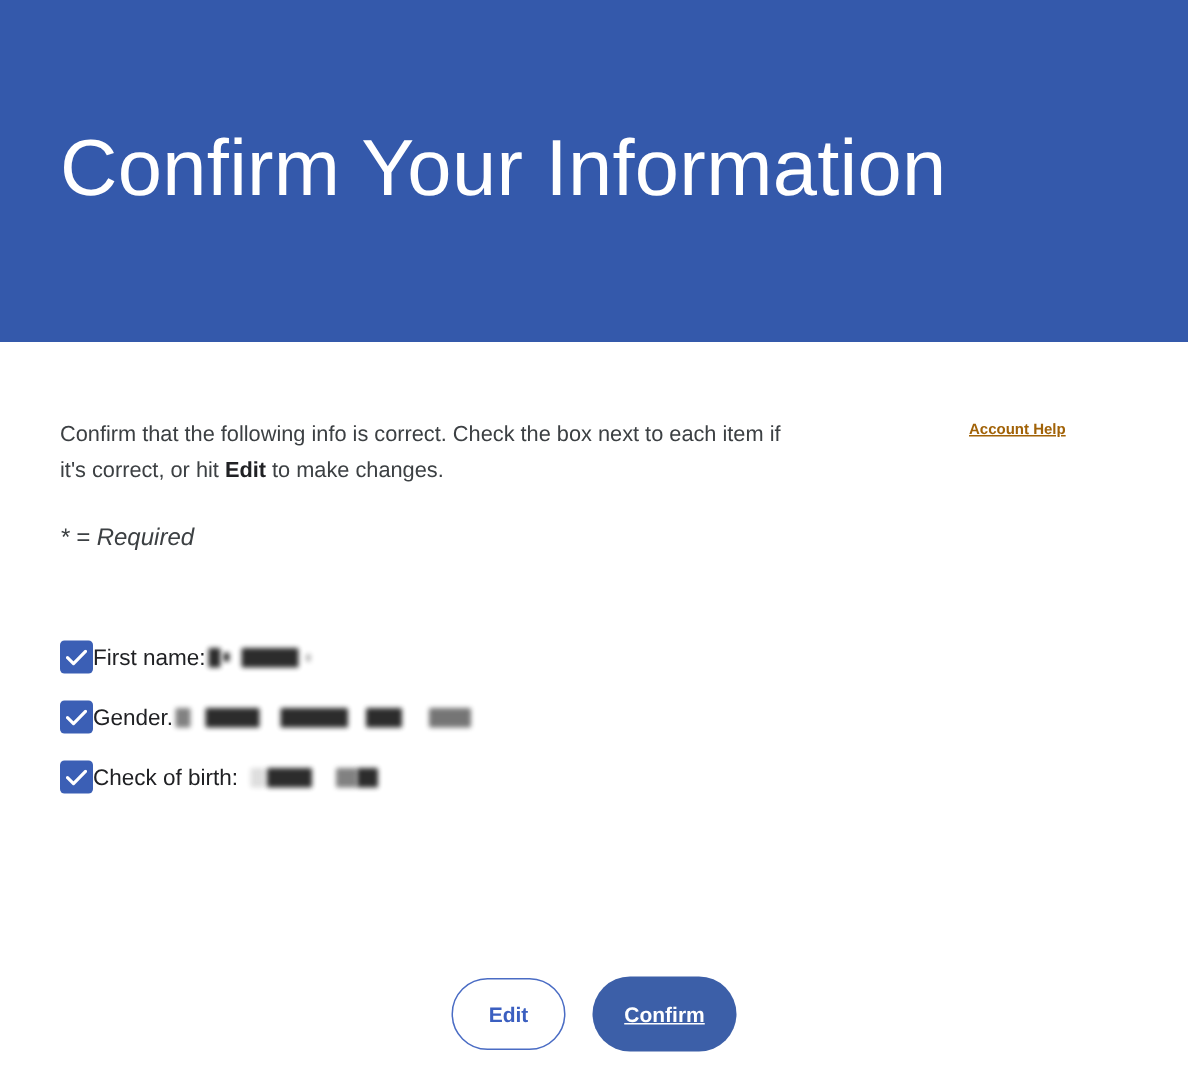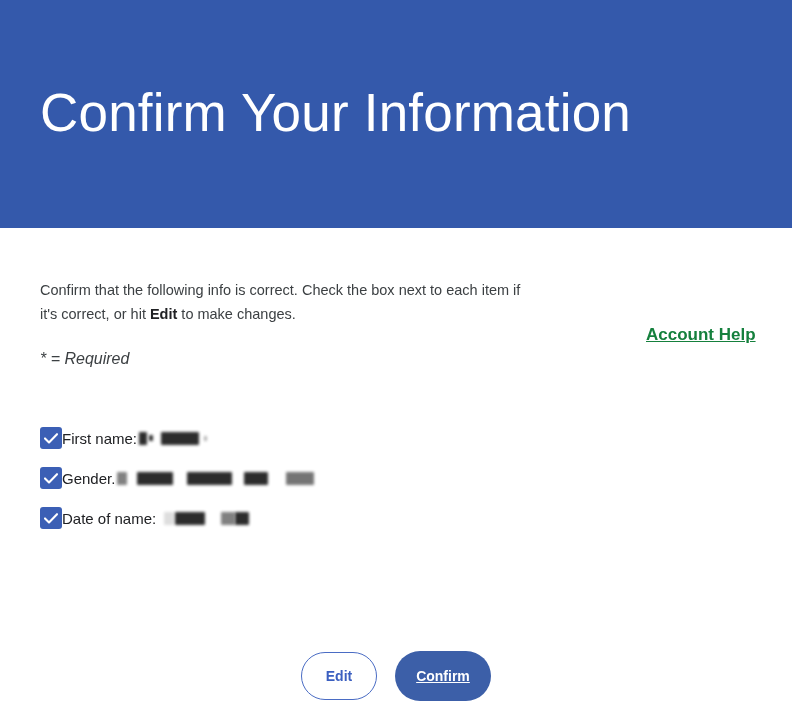--- a/index.html
+++ b/index.html
@@ -71,27 +71,26 @@
     top: 122px;
     font-size: 16px;
     font-style: italic;
     color: #3c4043;
   }
 
   .account-help {
     position: absolute;
     left: 646px;
     top: 53px;
-    font-size: 17px;
+    font-size: 10px;
     font-weight: 700;
-    color: #15803d;
+    color: #a16207;
     text-decoration: underline;
     cursor: pointer;
     white-space: nowrap;
-    margin-top: 44px;
   }
 
   
   .checklist {
     position: absolute;
     left: 40px;
     top: 190px;
     width: 560px;
   }
   .check-row {
@@ -236,21 +235,21 @@
       </span>
     </div>
 
 
     <div class="check-row">
       <span class="checkbox">
         <svg width="14" height="11" viewBox="0 0 14 11">
           <path d="M1 5.4 L5 9.4 L13 1.2" fill="none" stroke="#ffffff" stroke-width="2.1" stroke-linecap="round" stroke-linejoin="round"></path>
         </svg>
       </span>
-      <span class="row-label">Date of name:</span>
+      <span class="row-label">Check of birth:</span>
       <span class="redactions">
         <span class="redact" style="width:10px;margin-left:6px;opacity:.14;"></span>
         <span class="redact" style="width:30px;margin-left:1px;"></span>
         <span class="redact" style="width:14px;margin-left:16px;opacity:.55;"></span>
         <span class="redact" style="width:14px;margin-left:0px;"></span>
       </span>
     </div>
 
   </div>
 

